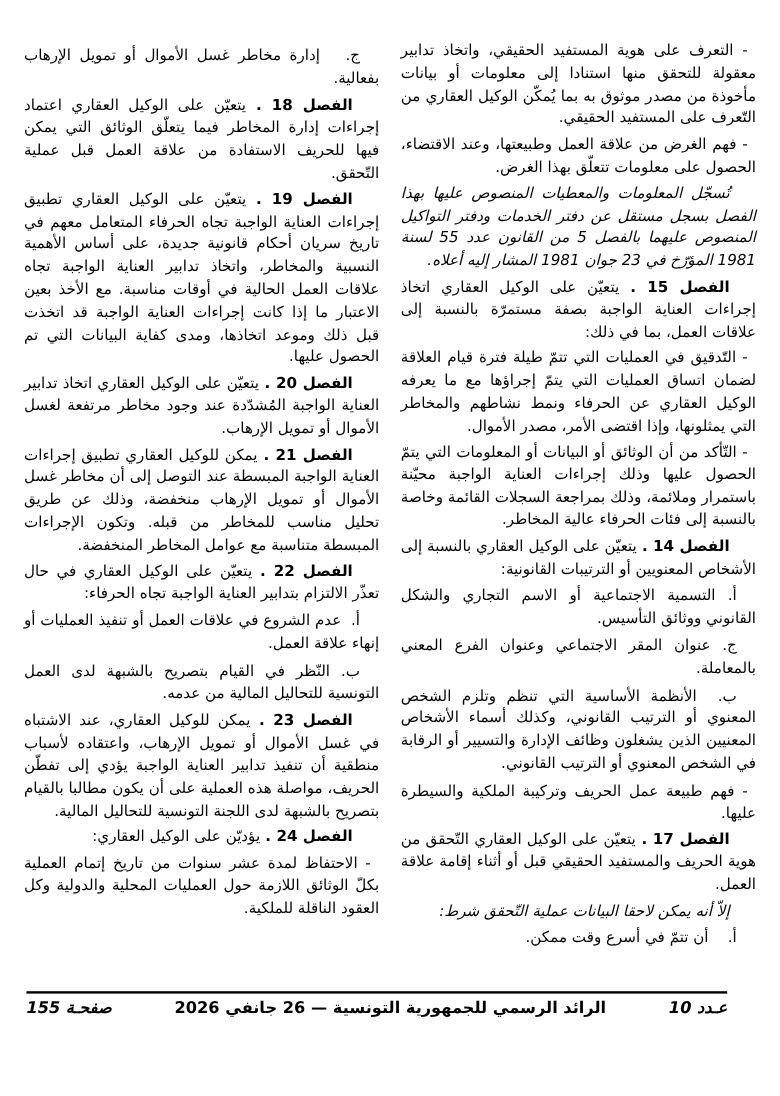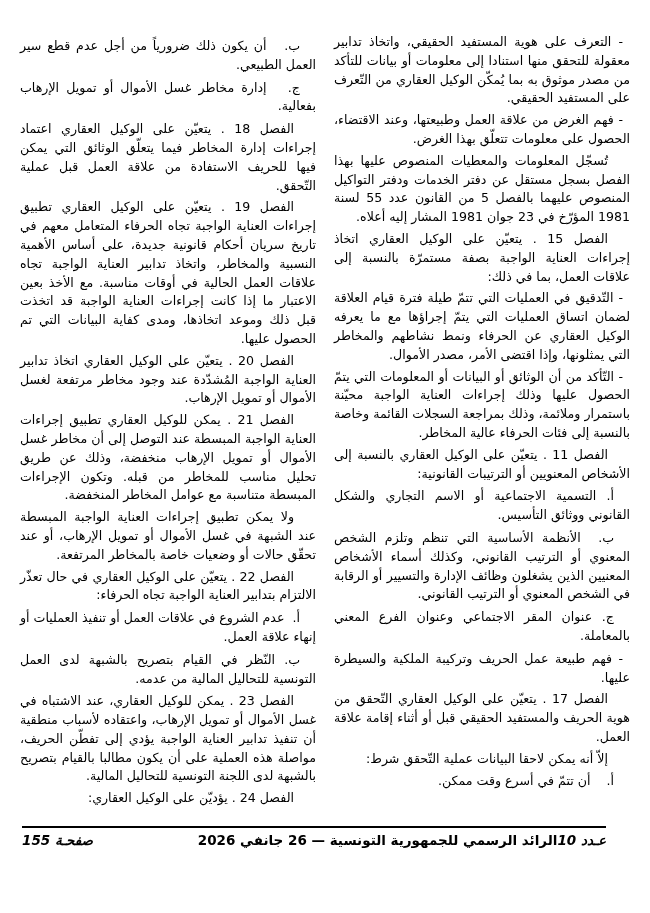--- a/index.html
+++ b/index.html
@@ -17,72 +17,71 @@
   }
   .col{
     width:296px;
     font-size:12.6px;line-height:18.8px;
     text-align:justify;
     direction:rtl;
   }
   .par{margin:0 0 3px 0;}
   .par.bullet{text-indent:7px;}
   .par.chapter{text-indent:22px;}
-  .par.plain{text-indent:22px;}
+  .par.plain{text-indent:22px;font-style:italic;}
   .par.item{text-indent:16px;margin-top:4px;margin-bottom:4px;}
-  .chap-label{font-weight:normal;}
+  .chap-label{font-weight:bold;}
   .footer-rule{
     position:absolute;top:826px;left:22px;right:44px;
     border-top:2px solid #000;height:0;
   }
   .footer{
     position:absolute;top:832px;left:22px;right:44px;
     display:flex;justify-content:space-between;align-items:baseline;
     font-size:13.5px;font-weight:bold;direction:rtl;
   }
-  .footer .center{flex:1;}
+  .footer .center{text-align:center;flex:1;}
   .footer .side{white-space:nowrap;font-style:italic;}
 </style>
 </head>
 <body>
 
 <div class="page">
 
   <div class="content">
 
     <div class="col">
-      <p class="par bullet">- التعرف على هوية المستفيد الحقيقي، واتخاذ تدابير معقولة للتحقق منها استنادا إلى معلومات أو بيانات للتأكد من مصدر موثوق به بما يُمكّن الوكيل العقاري من التّعرف على المستفيد الحقيقي.</p>
+      <p class="par bullet">- التعرف على هوية المستفيد الحقيقي، واتخاذ تدابير معقولة للتحقق منها استنادا إلى معلومات أو بيانات مأخوذة من مصدر موثوق به بما يُمكّن الوكيل العقاري من التّعرف على المستفيد الحقيقي.</p>
       <p class="par bullet">- فهم الغرض من علاقة العمل وطبيعتها، وعند الاقتضاء، الحصول على معلومات تتعلّق بهذا الغرض.</p>
       <p class="par plain">تُسجّل المعلومات والمعطيات المنصوص عليها بهذا الفصل بسجل مستقل عن دفتر الخدمات ودفتر التواكيل المنصوص عليهما بالفصل 5 من القانون عدد 55 لسنة 1981 المؤرّخ في 23 جوان 1981 المشار إليه أعلاه.</p>
       <p class="par chapter"><b class="chap-label">الفصل 15 . </b><span>يتعيّن على الوكيل العقاري اتخاذ إجراءات العناية الواجبة بصفة مستمرّة بالنسبة إلى علاقات العمل، بما في ذلك:</span></p>
       <p class="par bullet">- التّدقيق في العمليات التي تتمّ طيلة فترة قيام العلاقة لضمان اتساق العمليات التي يتمّ إجراؤها مع ما يعرفه الوكيل العقاري عن الحرفاء ونمط نشاطهم والمخاطر التي يمثلونها، وإذا اقتضى الأمر، مصدر الأموال.</p>
       <p class="par bullet">- التّأكد من أن الوثائق أو البيانات أو المعلومات التي يتمّ الحصول عليها وذلك إجراءات العناية الواجبة محيّنة باستمرار وملائمة، وذلك بمراجعة السجلات القائمة وخاصة بالنسبة إلى فئات الحرفاء عالية المخاطر.</p>
-      <p class="par chapter"><b class="chap-label">الفصل 11 . </b><span>يتعيّن على الوكيل العقاري بالنسبة إلى الأشخاص المعنويين أو الترتيبات القانونية:</span></p>
+      <p class="par chapter"><b class="chap-label">الفصل 14 . </b><span>يتعيّن على الوكيل العقاري بالنسبة إلى الأشخاص المعنويين أو الترتيبات القانونية:</span></p>
       <p class="par item">أ. التسمية الاجتماعية أو الاسم التجاري والشكل القانوني ووثائق التأسيس.</p>
+      <p class="par item">ج. عنوان المقر الاجتماعي وعنوان الفرع المعني بالمعاملة.</p>
       <p class="par item">ب.&nbsp; الأنظمة الأساسية التي تنظم وتلزم الشخص المعنوي أو الترتيب القانوني، وكذلك أسماء الأشخاص المعنيين الذين يشغلون وظائف الإدارة والتسيير أو الرقابة في الشخص المعنوي أو الترتيب القانوني.</p>
-      <p class="par item">ج. عنوان المقر الاجتماعي وعنوان الفرع المعني بالمعاملة.</p>
       <p class="par bullet">- فهم طبيعة عمل الحريف وتركيبة الملكية والسيطرة عليها.</p>
       <p class="par chapter"><b class="chap-label">الفصل 17 . </b><span>يتعيّن على الوكيل العقاري التّحقق من هوية الحريف والمستفيد الحقيقي قبل أو أثناء إقامة علاقة العمل.</span></p>
       <p class="par plain">إلاّ أنه يمكن لاحقا البيانات عملية التّحقق شرط:</p>
       <p class="par item">أ.&nbsp;&nbsp;&nbsp; أن تتمّ في أسرع وقت ممكن.</p>
     </div>
 
     <div class="col">
-      <p class="par item">ب.&nbsp;&nbsp; أن يكون ذلك ضرورياً من أجل عدم قطع سير العمل الطبيعي.</p>
       <p class="par item">ج.&nbsp;&nbsp; إدارة مخاطر غسل الأموال أو تمويل الإرهاب بفعالية.</p>
       <p class="par chapter"><b class="chap-label">الفصل 18 . </b><span>يتعيّن على الوكيل العقاري اعتماد إجراءات إدارة المخاطر فيما يتعلّق الوثائق التي يمكن فيها للحريف الاستفادة من علاقة العمل قبل عملية التّحقق.</span></p>
       <p class="par chapter"><b class="chap-label">الفصل 19 . </b><span>يتعيّن على الوكيل العقاري تطبيق إجراءات العناية الواجبة تجاه الحرفاء المتعامل معهم في تاريخ سريان أحكام قانونية جديدة، على أساس الأهمية النسبية والمخاطر، واتخاذ تدابير العناية الواجبة تجاه علاقات العمل الحالية في أوقات مناسبة. مع الأخذ بعين الاعتبار ما إذا كانت إجراءات العناية الواجبة قد اتخذت قبل ذلك وموعد اتخاذها، ومدى كفاية البيانات التي تم الحصول عليها.</span></p>
       <p class="par chapter"><b class="chap-label">الفصل 20 . </b><span>يتعيّن على الوكيل العقاري اتخاذ تدابير العناية الواجبة المُشدّدة عند وجود مخاطر مرتفعة لغسل الأموال أو تمويل الإرهاب.</span></p>
       <p class="par chapter"><b class="chap-label">الفصل 21 . </b><span>يمكن للوكيل العقاري تطبيق إجراءات العناية الواجبة المبسطة عند التوصل إلى أن مخاطر غسل الأموال أو تمويل الإرهاب منخفضة، وذلك عن طريق تحليل مناسب للمخاطر من قبله. وتكون الإجراءات المبسطة متناسبة مع عوامل المخاطر المنخفضة.</span></p>
-      <p class="par plain">ولا يمكن تطبيق إجراءات العناية الواجبة المبسطة عند الشبهة في غسل الأموال أو تمويل الإرهاب، أو عند تحقّق حالات أو وضعيات خاصة بالمخاطر المرتفعة.</p>
       <p class="par chapter"><b class="chap-label">الفصل 22 . </b><span>يتعيّن على الوكيل العقاري في حال تعذّر الالتزام بتدابير العناية الواجبة تجاه الحرفاء:</span></p>
       <p class="par item">أ.&nbsp; عدم الشروع في علاقات العمل أو تنفيذ العمليات أو إنهاء علاقة العمل.</p>
       <p class="par item">ب. النّظر في القيام بتصريح بالشبهة لدى العمل التونسية للتحاليل المالية من عدمه.</p>
       <p class="par chapter"><b class="chap-label">الفصل 23 . </b><span>يمكن للوكيل العقاري، عند الاشتباه في غسل الأموال أو تمويل الإرهاب، واعتقاده لأسباب منطقية أن تنفيذ تدابير العناية الواجبة يؤدي إلى تفطّن الحريف، مواصلة هذه العملية على أن يكون مطالبا بالقيام بتصريح بالشبهة لدى اللجنة التونسية للتحاليل المالية.</span></p>
       <p class="par chapter"><b class="chap-label">الفصل 24 . </b><span>يؤديّن على الوكيل العقاري:</span></p>
+      <p class="par bullet">- الاحتفاظ لمدة عشر سنوات من تاريخ إتمام العملية بكلّ الوثائق اللازمة حول العمليات المحلية والدولية وكل العقود الناقلة للملكية.</p>
     </div>
 
   </div>
 
   <div class="footer-rule"></div>
 
   <div class="footer">
     <span class="side">عـدد 10</span>
     <span class="center">الرائد الرسمي للجمهورية التونسية — 26 جانفي 2026</span>
     <span class="side">صفحـة 155</span>

